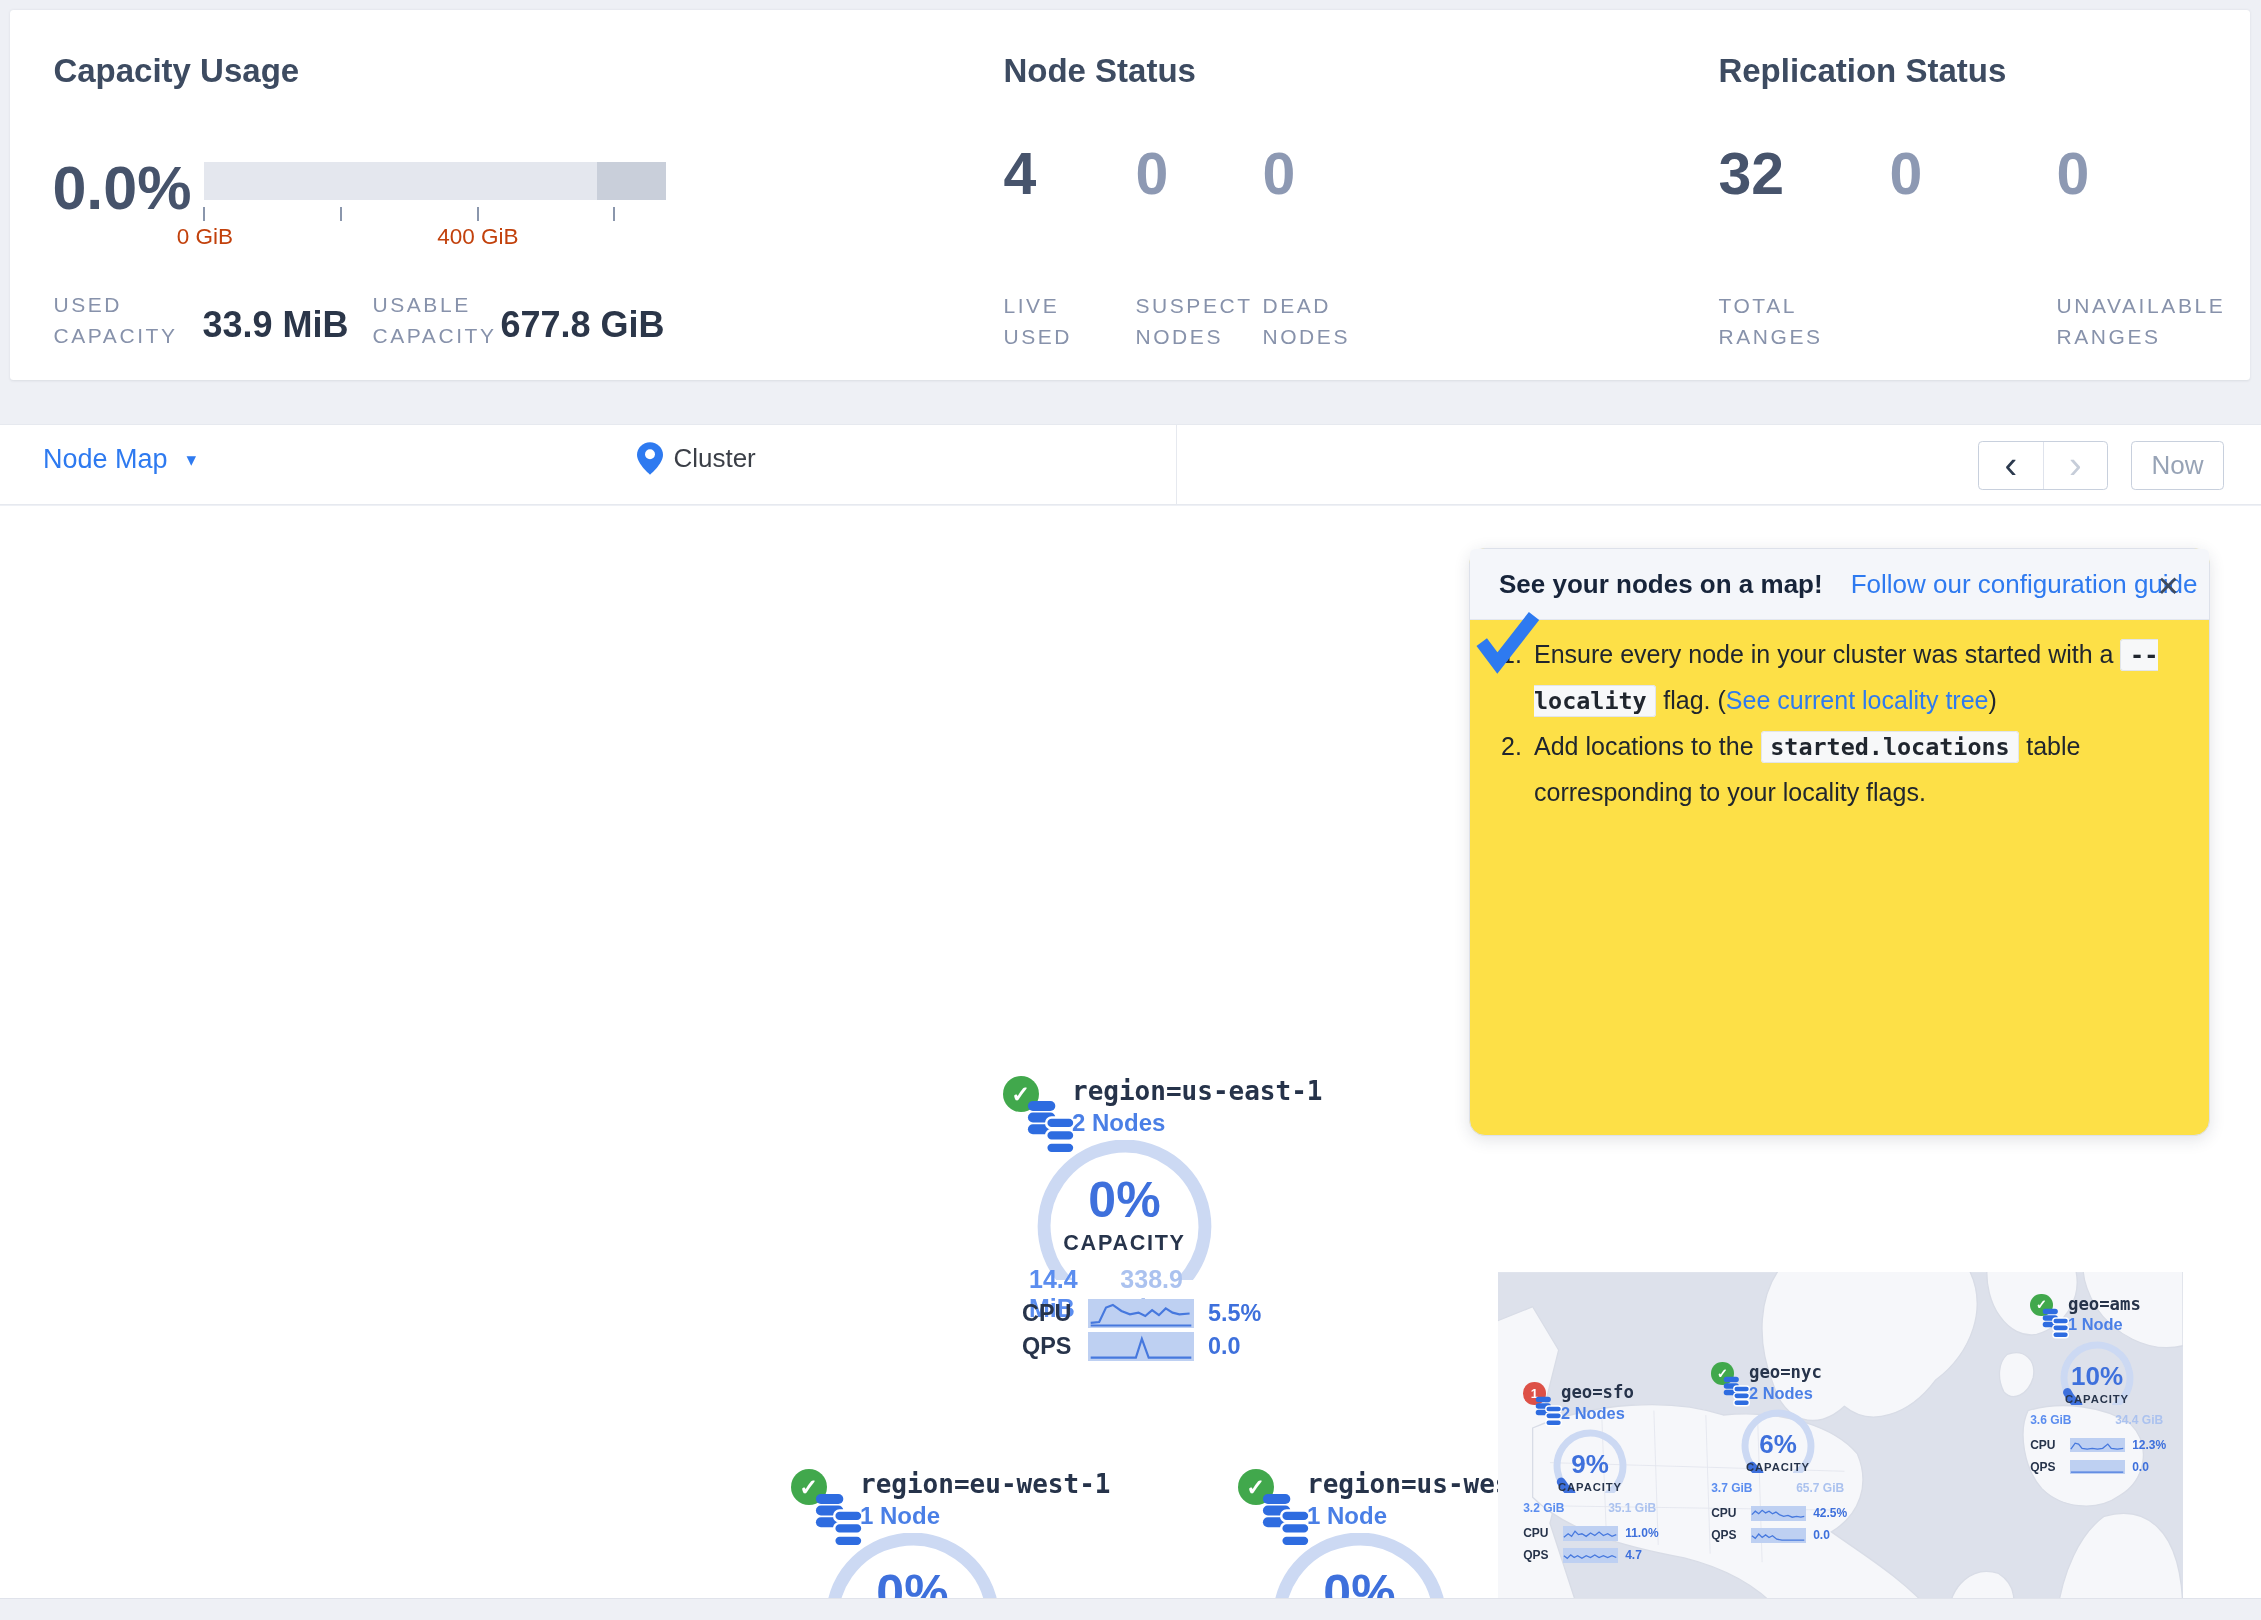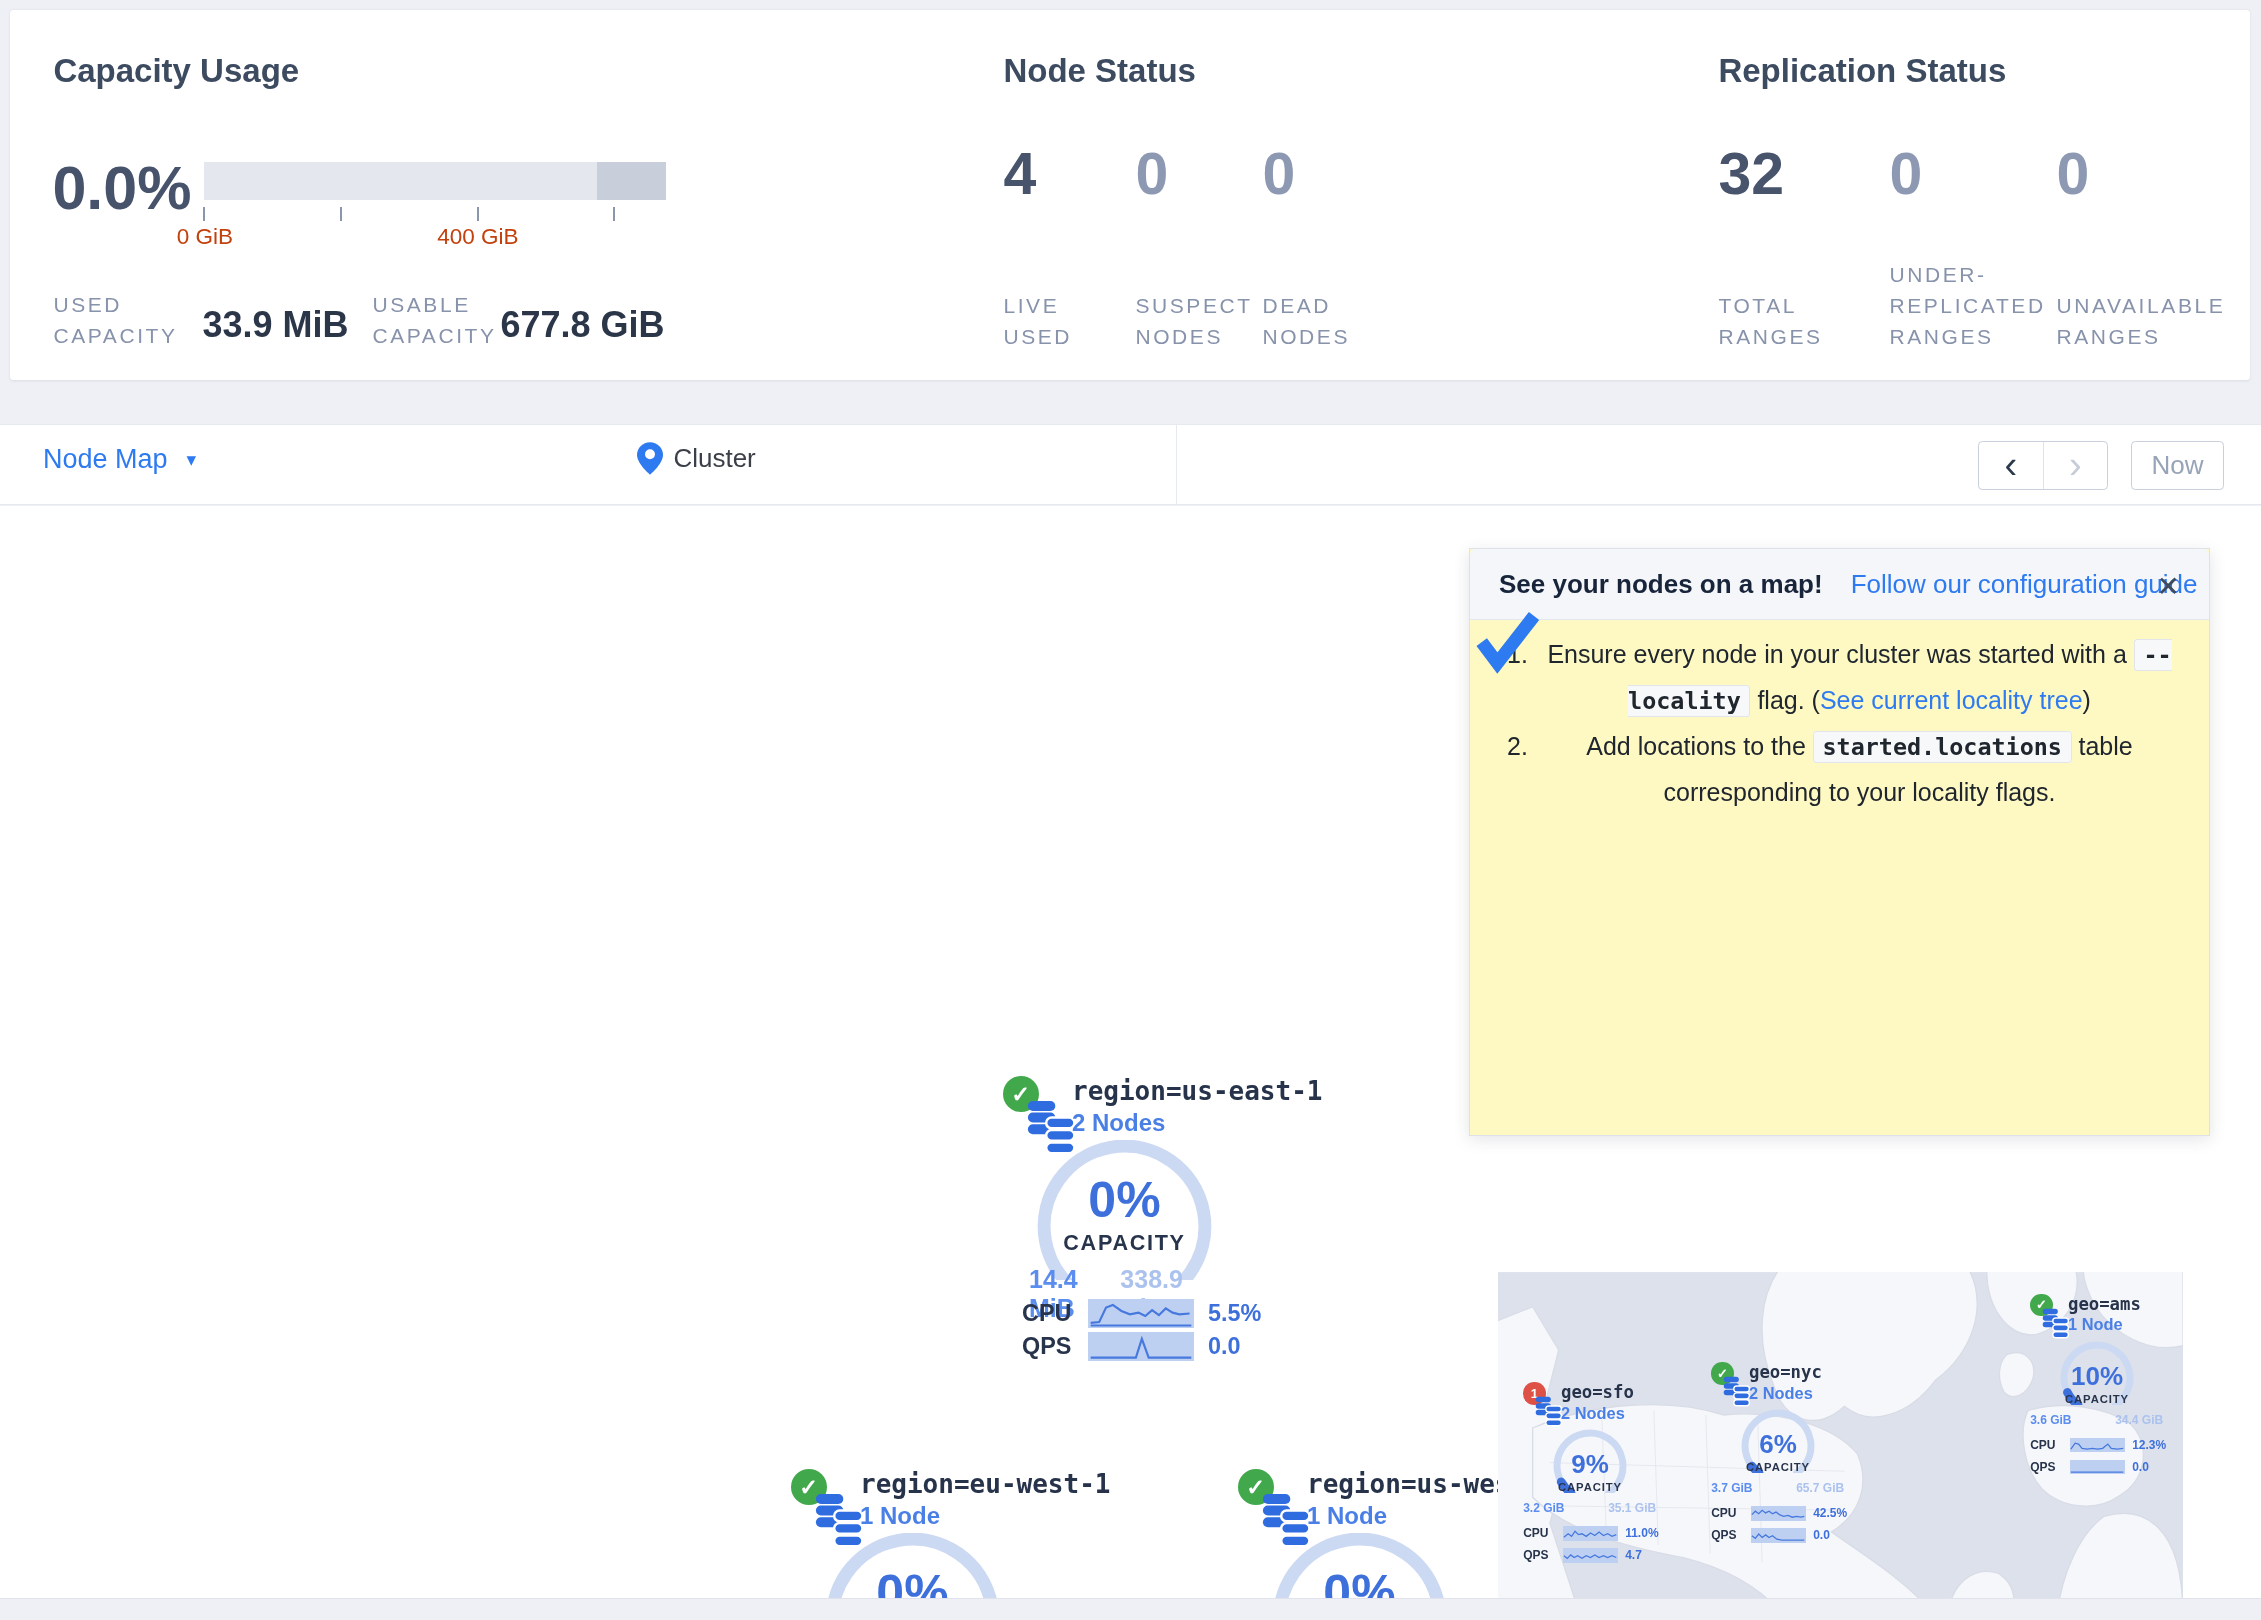--- a/index.html
+++ b/index.html
@@ -52,21 +52,21 @@
   .ng-vals { position:absolute; left:42px; top:201px; width:194px; display:flex; justify-content:space-between; font-size:25px; font-weight:700; }
   .ng-used { color:#5b8def; }
   .ng-total { color:#abc2ef; }
   .ng-row { position:absolute; left:35px; display:flex; align-items:center; gap:14px; }
   .ng-row.cpu { top:235px; } .ng-row.qps { top:268px; }
   .ng-metric { width:52px; font-size:23.4px; font-weight:700; color:#27344b; }
   .spark { background:#bed0f2; }
   .ng-val { font-size:23.4px; font-weight:700; color:#3e70dc; }
 
   
-  .popup { position:absolute; left:1469px; top:548px; width:741px; height:588px; background:#fef9c3; border:0.9px solid #dde1ea; border-radius:0; box-shadow:0 3.5px 15.6px rgba(40,50,70,.13);text-align:center; }
+  .popup { position:absolute; left:1469px; top:548px; width:741px; height:588px; background:#fde047; border:0.9px solid #dde1ea; border-radius:16px; box-shadow:0 3.5px 15.6px rgba(40,50,70,.13); }
   .popup-header { position:absolute; left:0; top:0; width:100%; height:71px; background:#f4f6fa; border-bottom:0.9px solid #e3e7ef; border-radius:5.2px 5.2px 0 0; display:flex; align-items:center; }
   .popup-title { margin-left:29px; font-size:26px; font-weight:700; color:#17243a; }
   .popup-link { margin-left:28px; font-size:26px; color:#2e7af0; cursor:pointer; }
   .popup-close { position:absolute; right:29px; top:21px; font-size:28px; color:#3f4a5c; cursor:pointer; }
   .popup-list { position:absolute; left:31px; top:83px; width:684px; font-size:25px; color:#20262e; line-height:45px; }
   .popup-item { display:flex; }
   .popup-num { width:33px; flex:none; }
   code.chip { font-family:"DejaVu Sans Mono",monospace; font-weight:700; font-size:23.4px; background:#f7f8f9; border:0.9px solid #e2e5ea; border-radius:3.5px; padding:0.9px 8.7px; }
   .loc-link { color:#2e7af0; cursor:pointer; }
   .big-check { position:absolute; left:2.6px; top:60px; }
@@ -137,21 +137,20 @@
     <div class="big-num dim" style="left:1252px;top:130px">0</div>
     <div class="stat-label" style="left:993px;bottom:28.6px;width:113px">LIVE USED</div>
     <div class="stat-label" style="left:1125px;bottom:28.6px;width:113px">SUSPECT NODES</div>
     <div class="stat-label" style="left:1252px;bottom:28.6px;width:104px">DEAD NODES</div>
 
     <h2 class="sec-title" style="left:1708px;top:42px">Replication Status</h2>
     <div class="big-num" style="left:1708px;top:130px">32</div>
     <div class="big-num dim" style="left:1879px;top:130px">0</div>
     <div class="big-num dim" style="left:2046px;top:130px">0</div>
     <div class="stat-label" style="left:1708px;bottom:28.6px;width:113px">TOTAL RANGES</div>
-    <div class="stat-label" style="left:1879px;bottom:28.6px;width:173px">UNDER-REPLICATED RANGES</div>
     <div class="stat-label" style="left:2046px;bottom:28.6px;width:173px">UNAVAILABLE RANGES</div>
   </section>
 
   <section class="toolbar">
     <div class="view-select">
       <span>Node Map</span>
       <span class="caret">▾</span>
     </div>
     <div class="breadcrumb">
       <svg width="26" height="33" viewBox="0 0 24 30">

